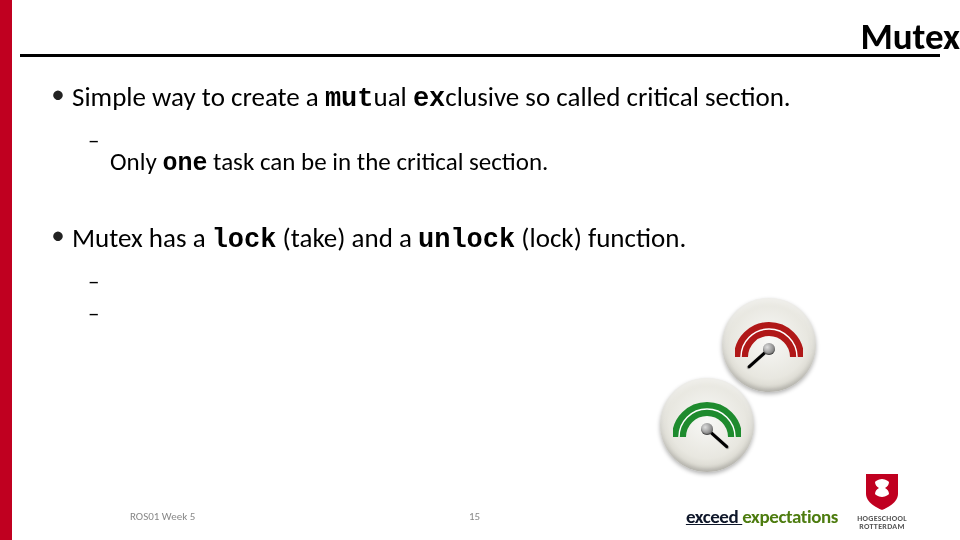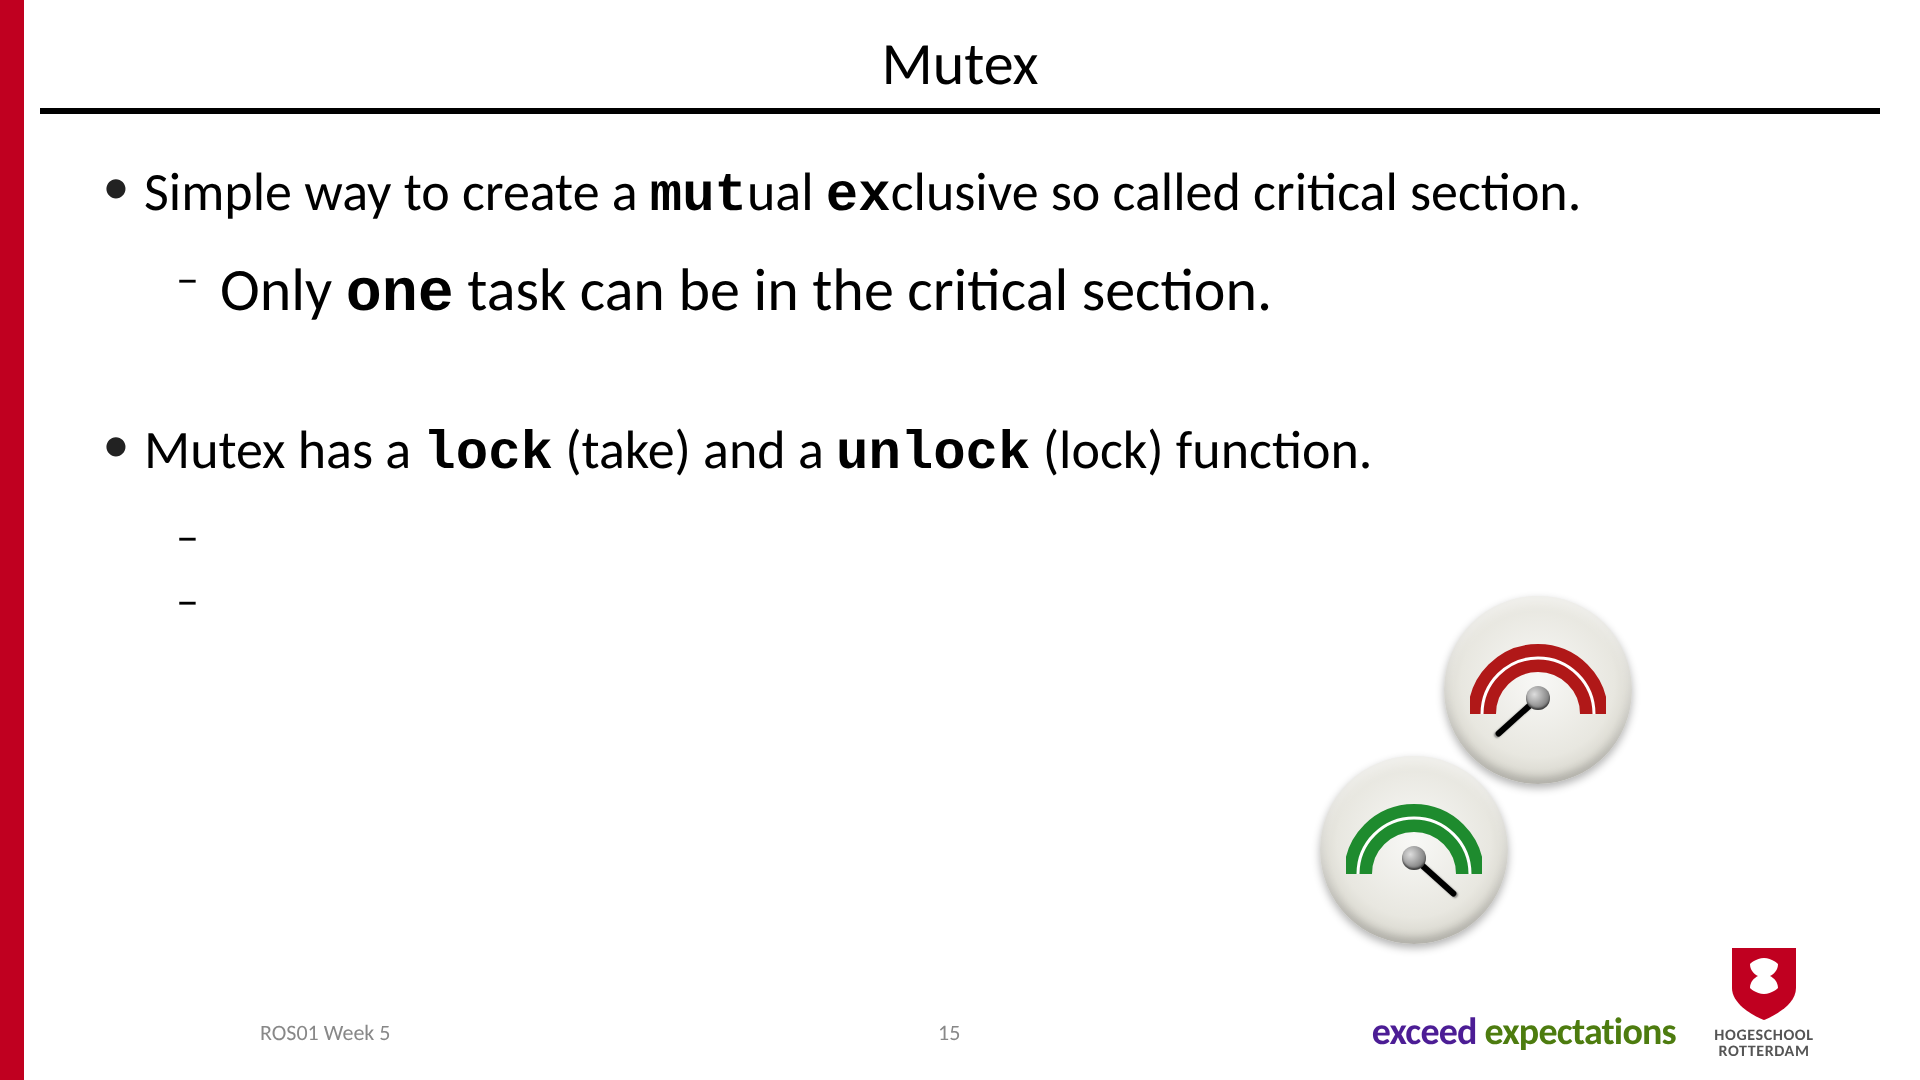--- a/index.html
+++ b/index.html
@@ -1,37 +1,37 @@
 <!DOCTYPE html>
 <html><head>
 <meta charset="utf-8">
 <style>
   * { margin: 0; padding: 0; box-sizing: border-box; }
   html, body { width: 960px; height: 540px; font-family: Calibri, "Segoe UI", Arial, sans-serif; background: #fff; color: #000; }
   .slide { position: relative; width: 960px; height: 540px; overflow: hidden; }
   .redbar { position: absolute; left: 0; top: 0; width: 12px; height: 540px; background: #c00020; }
-  .title { position: absolute; left: 0; right: 0; top: 14px; text-align: center; font-weight: 400; font-size: 30px; }
+  .title { position: absolute; left: 0; right: 0; top: 14px; text-align: right; font-weight: 700; font-size: 37px; }
   .hr { position: absolute; left: 20px; right: 20px; top: 54px; height: 3px; background: #000; }
   .content { position: absolute; left: 44px; right: 30px; top: 80px; }
   ul.level1 { list-style: none; }
   ul.level1 > li { margin-bottom: 26px; }
   .row1 { display: flex; }
   .b1 { width: 28px; font-size: 27px; text-align: center; line-height: 28px; color:#222;}
   .txt1 { flex: 1; font-size: 27px; line-height: 1.25; }
   ul.level2 { list-style: none; margin-top: 10px; margin-left: 44px; }
   ul.level2 > li { margin-bottom: 6px; }
   .row2 { display: flex; }
   .b2 { width: 22px; font-size: 23px; line-height: 26px; text-align: left; }
-  .txt2 { font-size: 30px; line-height: 1.25; max-width: 560px; }
+  .txt2 { font-size: 25px; line-height: 1.25; max-width: 560px; margin-top: 19px; }
   .narrow .txt2 { max-width: 480px; }
   strong { font-weight: 700; font-family: Liberation Mono, monospace; }
   .footer { position: absolute; left: 130px; top: 510px; font-size: 11px; color: #888; }
   .pagenum { position: absolute; left: 469px; top: 510px; font-size: 11px; color: #888; }
   .tagline { position: absolute; right: 122px; bottom: 12px; font-size: 19px; font-weight: 600; letter-spacing: -0.4px;}
-  .tagline .exceed { color: #4c1d95; font-weight: 700; }
+  .tagline .exceed { color: #0f172a; font-weight: 700; text-decoration: underline; }
   .tagline .expect { color: #4d7c0f; }
   .logo { position: absolute; right: 32px; bottom: 10px; width: 92px; text-align: center; }
   .logo-shield { width: 36px; height: 40px; margin: 0 auto 2px auto; position: relative; }
   .logo-shield svg { display:block; }
   .logo-text { font-size: 8px; line-height: 1.0; font-weight: 700; color: #555; letter-spacing: 0.3px;}
   .gauges { position: absolute; right: 130px; top: 298px; width: 170px; height: 170px; }
   .gauge { position: absolute; width: 94px; height: 94px; border-radius: 50%; background: radial-gradient(circle at 50% 45%, #f8f8f6 0%, #e8e7e0 55%, #c9c7bd 85%); box-shadow: 0 2px 4px rgba(0,0,0,0.3), inset 0 3px 6px rgba(255,255,255,0.6), inset 0 -3px 4px rgba(0,0,0,0.2); }
   .gauge.red { top: 0; left: 62px; }
   .gauge.green { top: 80px; left: 0; }
   .arc { position: absolute; left: 13px; top: 17px; width: 68px; height: 68px; }

